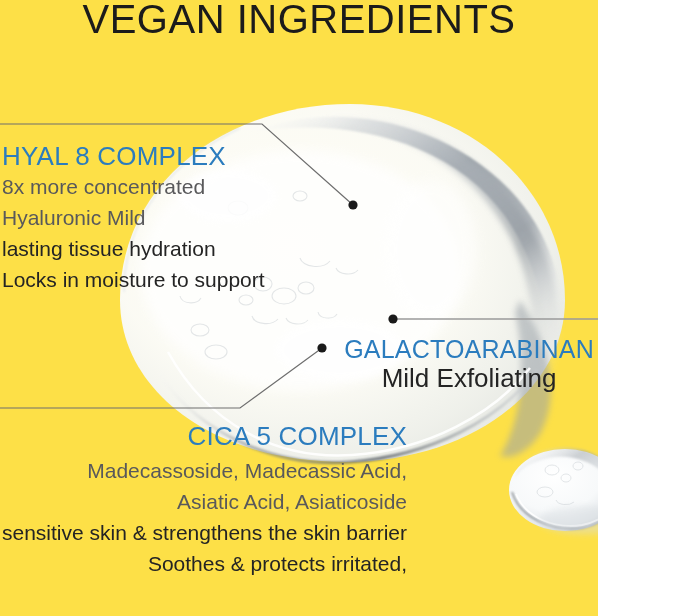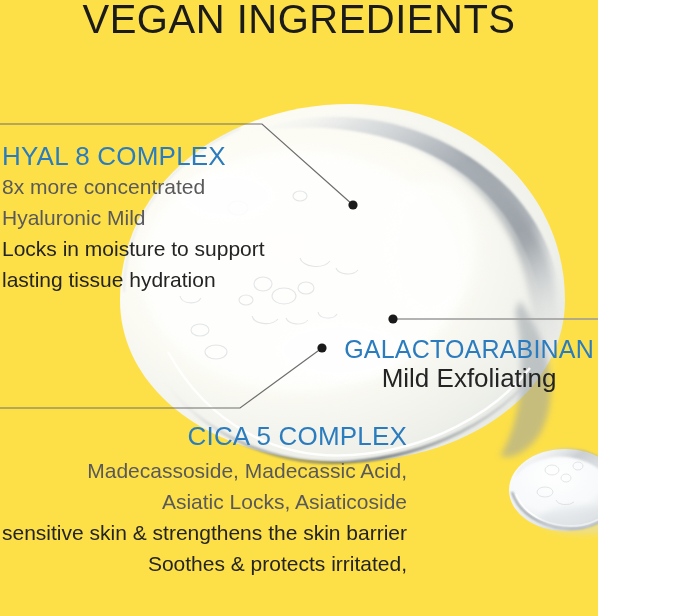--- a/index.html
+++ b/index.html
@@ -250,31 +250,31 @@
   </svg>
 
   <div class="text-layer">
 
     <div class="title">VEGAN INGREDIENTS</div>
 
     <div class="block" id="block-hyal">
       <div class="heading hdr-hyal">HYAL 8 COMPLEX</div>
       <div class="line-light">8x more concentrated</div>
       <div class="line-light">Hyaluronic Mild</div>
+      <div class="line-dark">lasting tissue hydration</div>
       <div class="line-dark">Locks in moisture to support</div>
-      <div class="line-dark">lasting tissue hydration</div>
     </div>
 
     <div class="block" id="block-galac">
       <div class="heading">GALACTOARABINAN</div>
       <div class="line-dark">Mild Exfoliating</div>
     </div>
 
     <div class="block" id="block-cica">
       <div class="heading hdr-cica">CICA 5 COMPLEX</div>
       <div class="line-light">Madecassoside, Madecassic Acid,</div>
-      <div class="line-light">Asiatic Locks, Asiaticoside</div>
+      <div class="line-light">Asiatic Acid, Asiaticoside</div>
       <div class="line-dark">sensitive skin &amp; strengthens the skin barrier</div>
       <div class="line-dark">Soothes &amp; protects irritated,</div>
     </div>
 
   </div>
 </div>
 
 </body></html>

